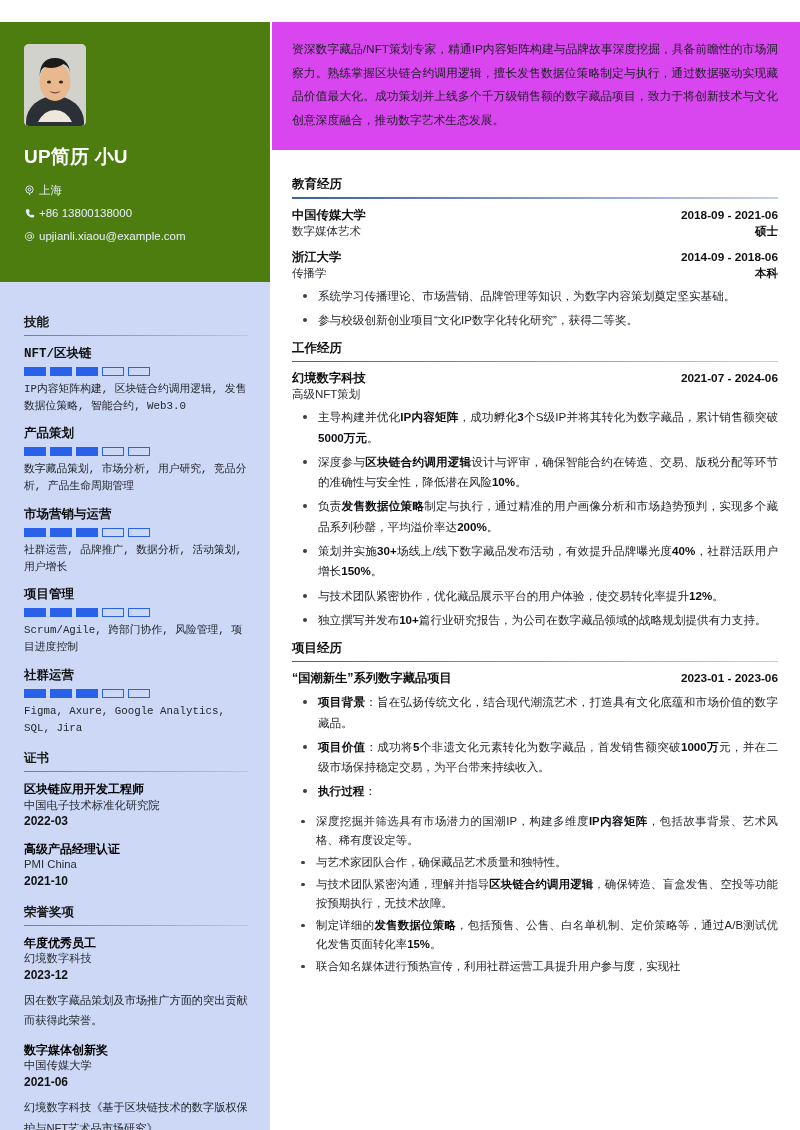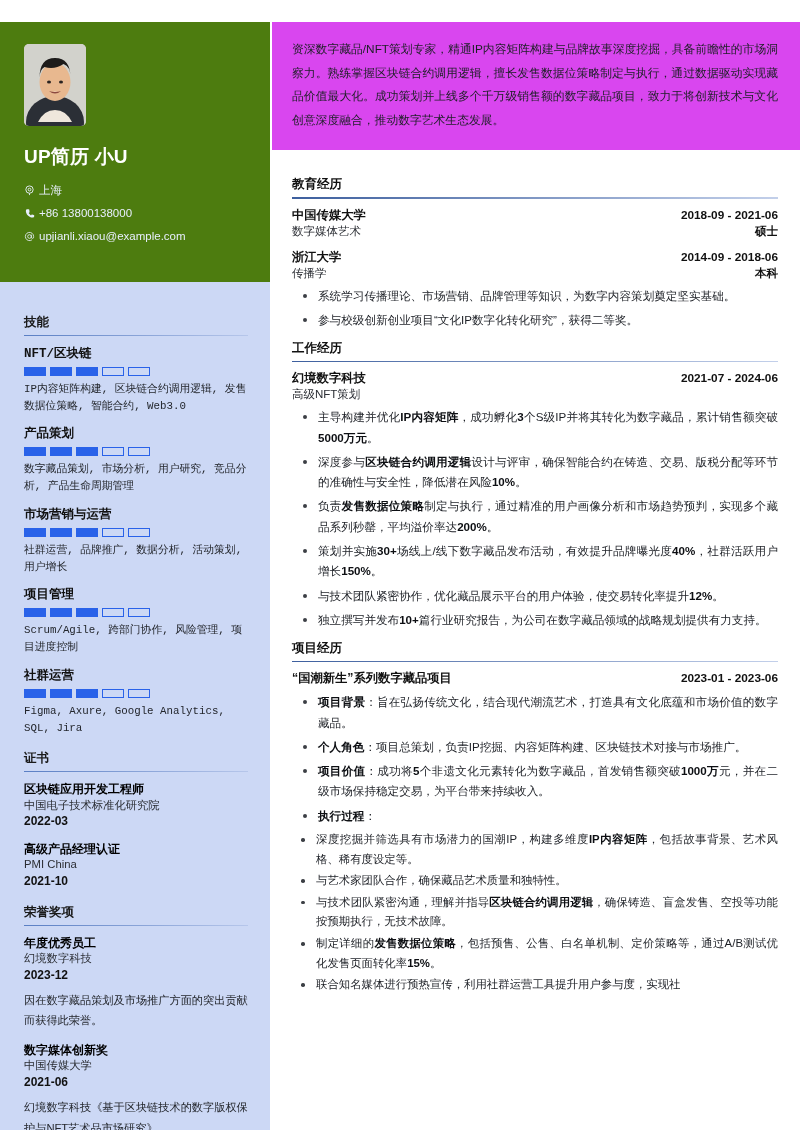--- a/index.html
+++ b/index.html
@@ -126,21 +126,21 @@
     color: #1c1f25;
     margin-bottom: 4px;
     text-align: justify;
   }
   ul.bullets > li::before {
     content: "";
     position: absolute; left: 11px; top: 8px;
     width: 4px; height: 4px; border-radius: 50%;
     background: #3c3f45;
   }
-  ul.sub { margin-top: 4px; }
+  ul.sub { margin-top: 10px; }
   ul.sub > li {
     padding-left: 24px;
     font-size: 11.4px;
     line-height: 1.72;
     margin-bottom: 2px;
   }
   ul.sub > li::before {
     left: 9px; top: 8px; width: 3.5px; height: 3.5px;
   }
   b, strong { font-weight: bold; color: #0d0f13; }
@@ -362,21 +362,20 @@
         <div class="sec-title">项目经历</div>
         <div class="sec-rule"></div>
 
         <div class="item">
           <div class="item-row">
             <span class="item-org">“国潮新生”系列数字藏品项目</span>
             <span class="item-date">2023-01 - 2023-06</span>
           </div>
           <ul class="bullets">
             <li><b>项目背景</b>：旨在弘扬传统文化，结合现代潮流艺术，打造具有文化底蕴和市场价值的数字藏品。</li>
-            <li><b>个人角色</b>：项目总策划，负责IP挖掘、内容矩阵构建、区块链技术对接与市场推广。</li>
             <li><b>项目价值</b>：成功将<b>5</b>个非遗文化元素转化为数字藏品，首发销售额突破<b>1000万</b>元，并在二级市场保持稳定交易，为平台带来持续收入。</li>
             <li><b>执行过程</b>：</li>
           </ul>
           <ul class="bullets sub">
             <li>深度挖掘并筛选具有市场潜力的国潮IP，构建多维度<b>IP内容矩阵</b>，包括故事背景、艺术风格、稀有度设定等。</li>
             <li>与艺术家团队合作，确保藏品艺术质量和独特性。</li>
             <li>与技术团队紧密沟通，理解并指导<b>区块链合约调用逻辑</b>，确保铸造、盲盒发售、空投等功能按预期执行，无技术故障。</li>
             <li>制定详细的<b>发售数据位策略</b>，包括预售、公售、白名单机制、定价策略等，通过A/B测试优化发售页面转化率<b>15%</b>。</li>
             <li>联合知名媒体进行预热宣传，利用社群运营工具提升用户参与度，实现社</li>
           </ul>

